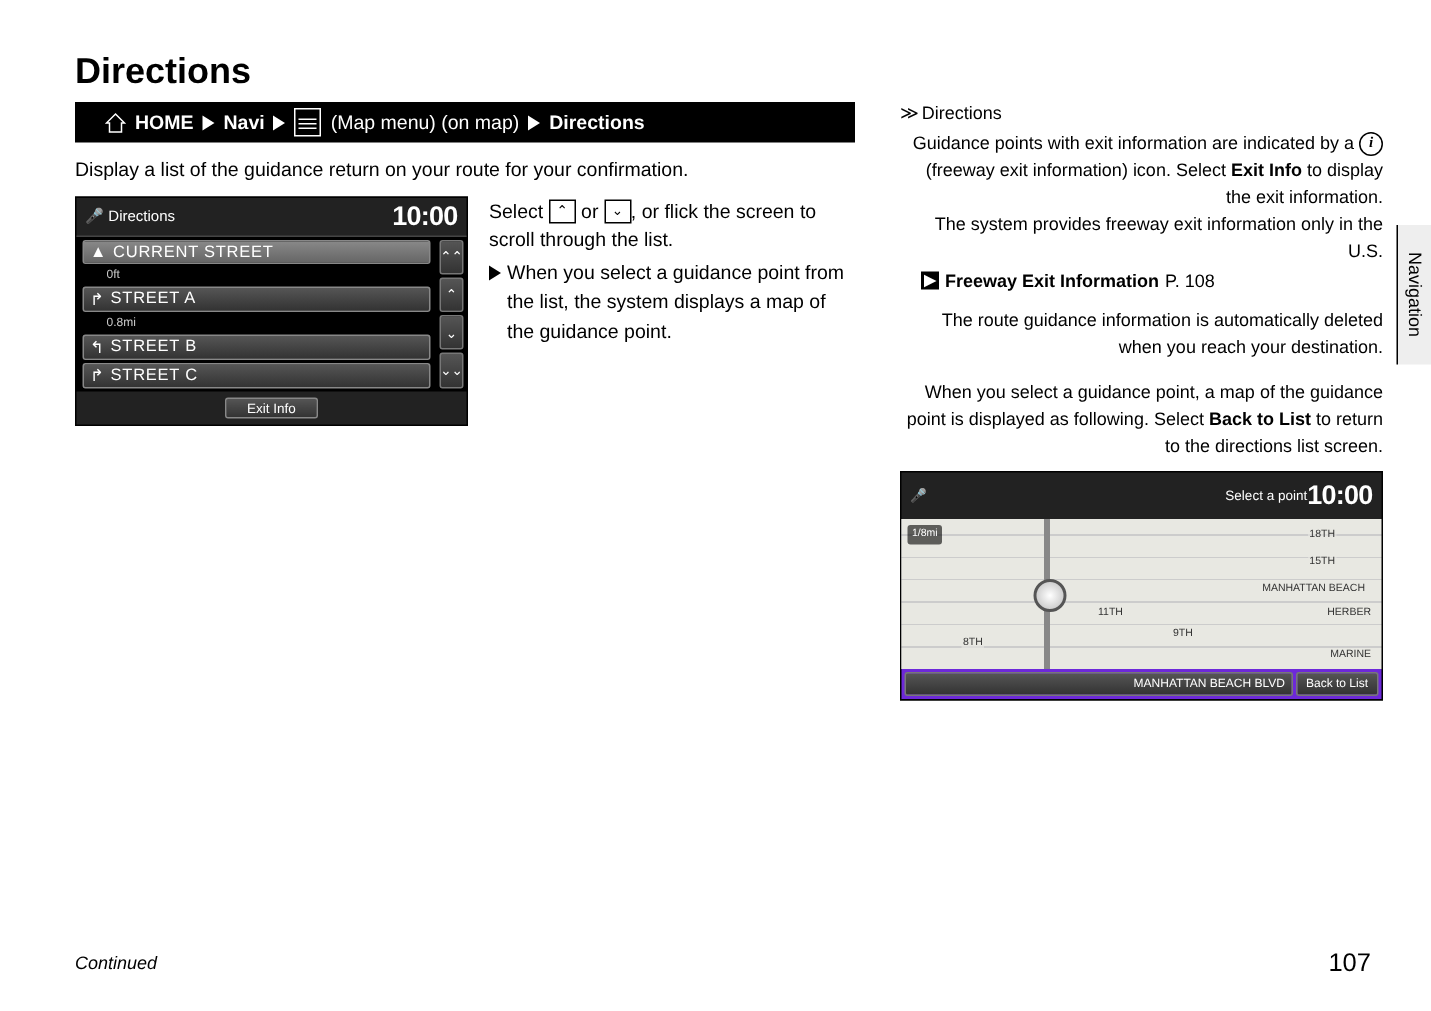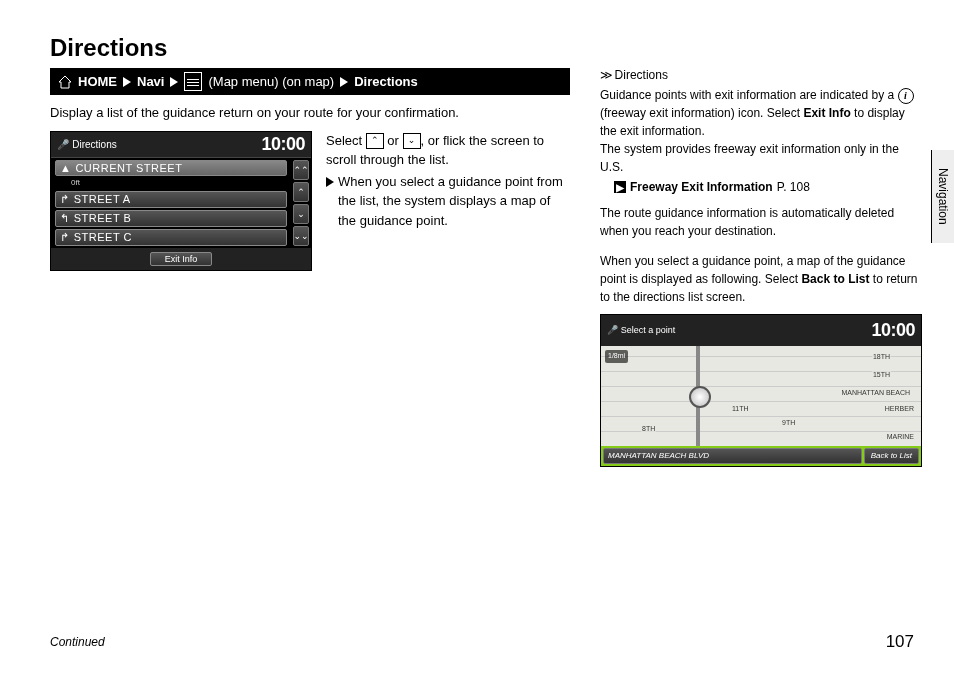--- a/index.html
+++ b/index.html
@@ -33,21 +33,21 @@
   }
   .two-col {
     display: flex;
     gap: 30px;
   }
   .col-left { flex: 0 0 520px; }
   .col-right { flex: 1; }
   .nav-path {
     background: #000;
     color: #fff;
-    padding: 4px 8px;
+    padding: 4px 20px;
     font-size: 13px;
     display: flex;
     align-items: center;
     gap: 6px;
     flex-wrap: wrap;
     margin-bottom: 8px;
   }
   .nav-path .bold { font-weight: bold; }
   .nav-path svg { vertical-align: middle; }
   .body-text { font-size: 13px; line-height: 1.5; }
@@ -141,20 +141,21 @@
     display:flex;
     align-items:center;
     gap:2px;
   }
   .side-header .chev {
     font-size:12px;
   }
   .side-body {
     font-size: 12px;
     line-height:1.5;
+    text-align:right;
   }
   .side-body b { font-weight:bold;}
   .xref {
     display:flex;
     align-items:center;
     gap:4px;
     font-size:12px;
     margin:2px 0 8px 14px;
   }
   .xref .box {
@@ -205,26 +206,25 @@
   .map-dot {
     position:absolute;
     left:88px; top:40px;
     width:18px; height:18px;
     border:2px solid #555;
     border-radius:50%;
     background:radial-gradient(#fff,#bbb);
   }
   .map-footer {
     display:flex;
-    background:#84cc16;
+    background:#6d28d9;
     color:#fff;
     font-size:8px;
     padding:2px;
     gap:2px;
-    font-style:italic;
   }
   .map-footer .addr {
     flex:1;
     background:linear-gradient(#555,#333);
     border:1px solid #777;
     border-radius:2px;
     padding:1px 4px;
   }
   .map-footer .back {
     background:linear-gradient(#555,#333);
@@ -332,20 +332,21 @@
             <div class="ns-list">
               <div class="ns-row current">
                 <span>▲</span>
                 <span>CURRENT STREET</span>
               </div>
               <div class="ns-dist">0ft</div>
               <div class="ns-row">
                 <span>↱</span>
                 <span>STREET A</span>
               </div>
+              <div class="ns-dist">0.8mi</div>
               <div class="ns-row">
                 <span>↰</span>
                 <span>STREET B</span>
               </div>
               <div class="ns-row">
                 <span>↱</span>
                 <span>STREET C</span>
               </div>
             </div>
             <div class="ns-scroll">

